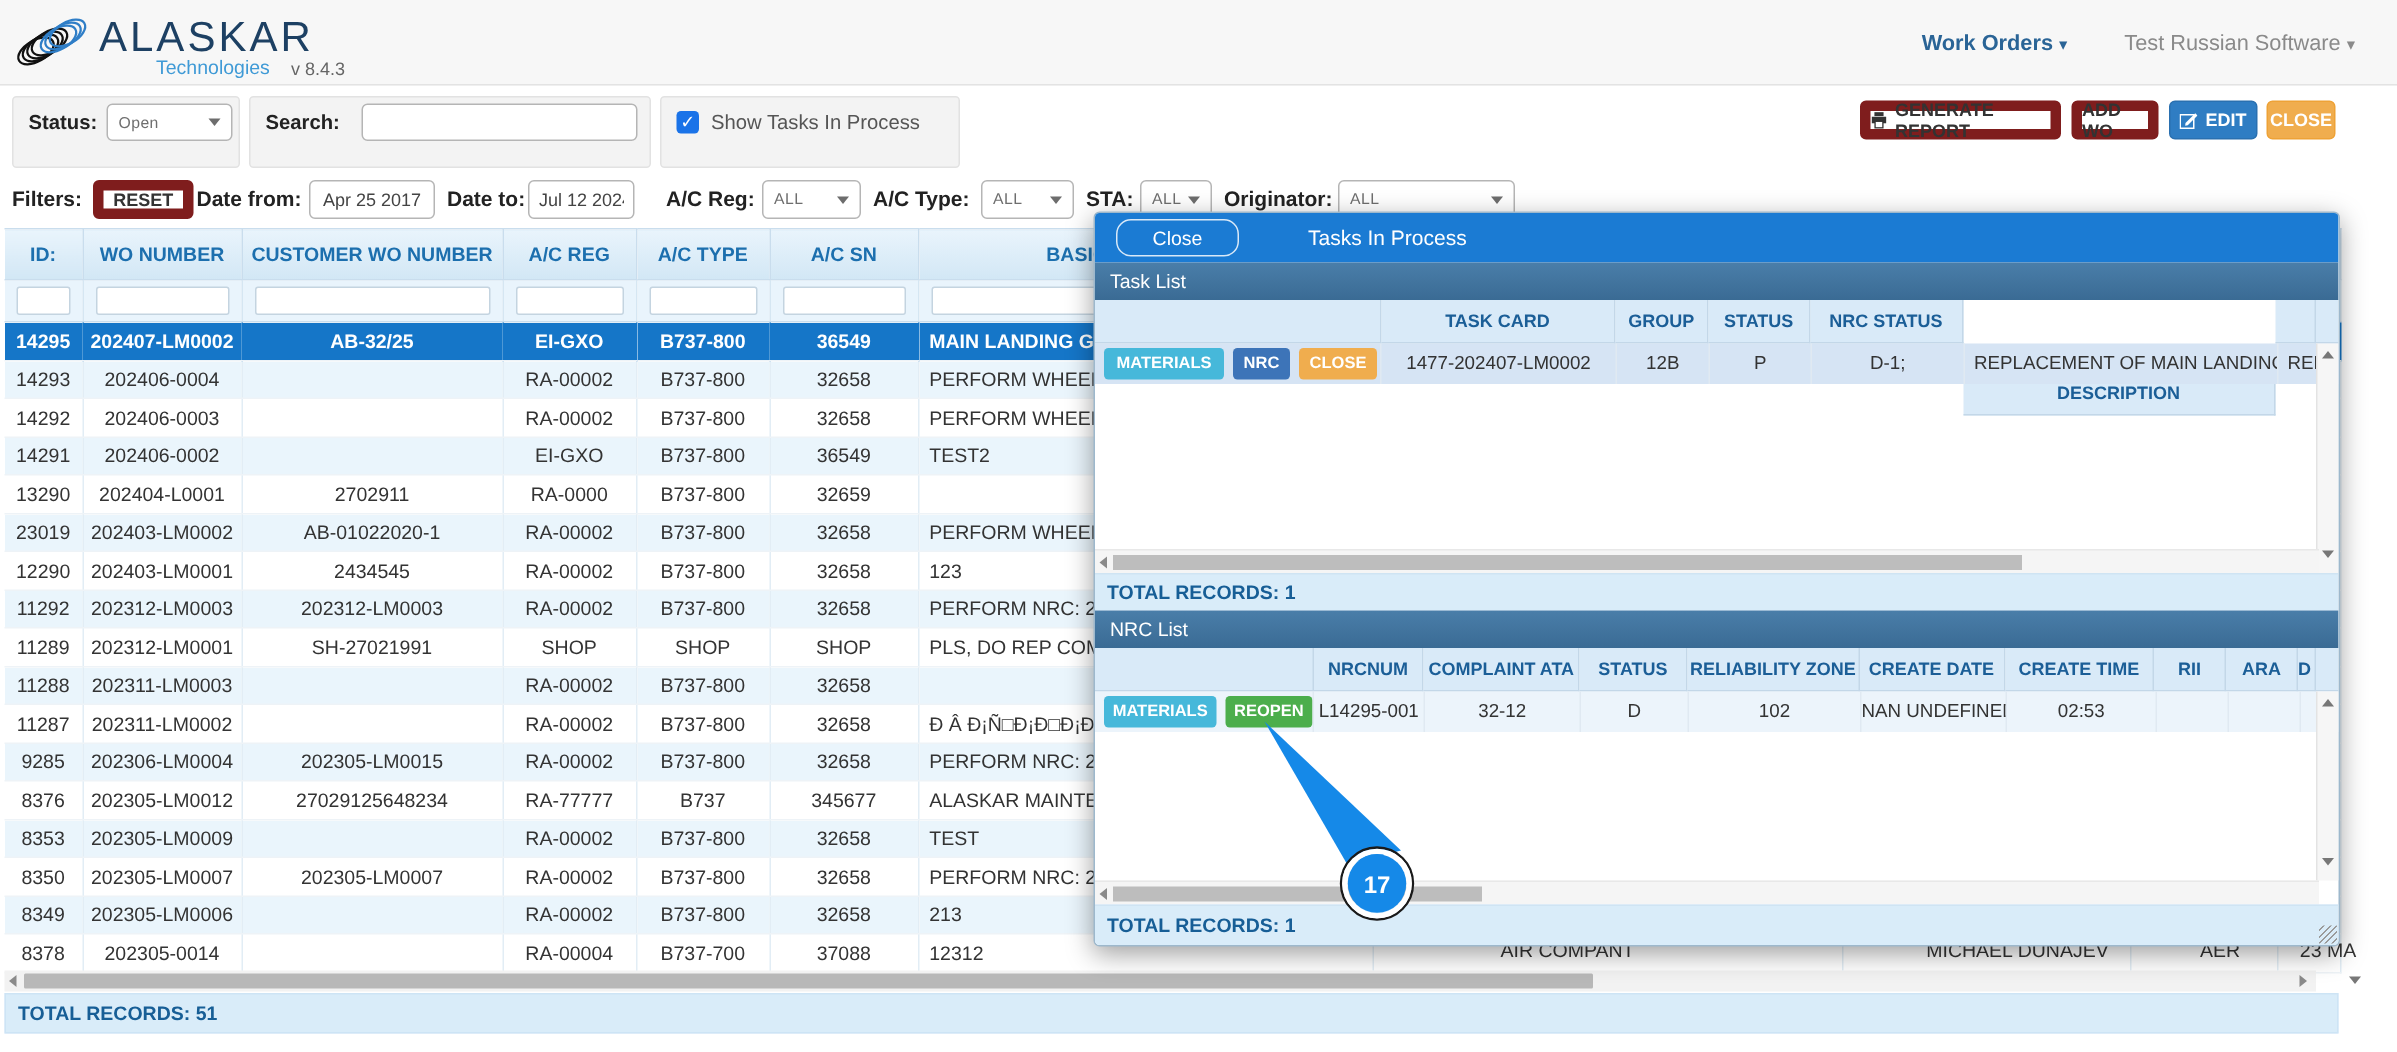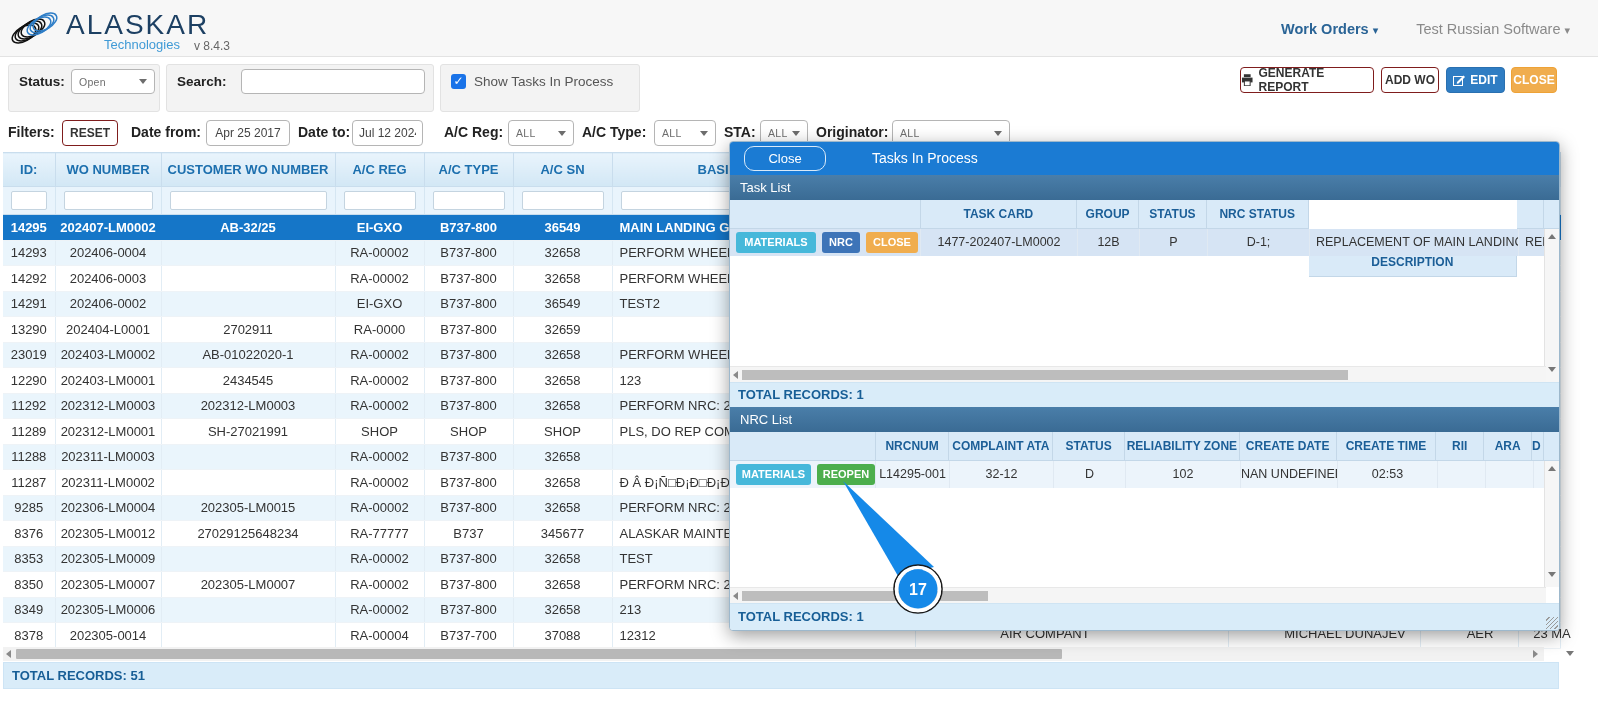--- a/index.html
+++ b/index.html
@@ -21,21 +21,21 @@
   .tb-box { position:absolute; top:64px; height:48px; background:#f3f3f3; border:1px solid #e2e2e2; border-radius:3px; }
   .tb-label { position:absolute; top:9px; font-size:13.5px; font-weight:bold; color:#222; }
   .selbox { position:absolute; background:#fff; border:1px solid #b5b5b5; border-radius:4px; display:flex; align-items:center; justify-content:space-between; padding:0 7px; cursor:pointer; }
   .selbox .selval { font-size:10.5px; color:#6e6e6e; letter-spacing:.3px; }
   .tri-down { width:0; height:0; border-left:4px solid transparent; border-right:4px solid transparent; border-top:5px solid #6d6d6d; }
   .txtinput { position:absolute; background:#fff; border:1px solid #b5b5b5; border-radius:4px; font-size:12px; color:#444; padding:0 6px; font-family:inherit; }
   .chk { position:absolute; left:10px; top:9px; width:15px; height:15px; background:#1a73e8; border-radius:3px; color:#fff; font-size:12px; line-height:15px; text-align:center; cursor:pointer; }
   .chk-label { position:absolute; left:33px; top:9px; font-size:13.5px; color:#555; }
 
   .btn { position:absolute; top:67px; height:26px; border-radius:4px; font-size:12px; font-weight:bold; display:flex; align-items:center; justify-content:center; gap:5px; cursor:pointer; }
-  .btn-plain { background:#fff; border:1px solid #7f1d1d; color:#333; }
+  .btn-plain { background:#fff; border:7px solid #7f1d1d; color:#333; }
   .btn-blue  { background:#2f7dc3; border:1px solid #2a70b0; color:#fff; }
   .btn-orange{ background:#f0ad4e; border:1px solid #eea236; color:#fff; }
 
   
   .flt-label { position:absolute; top:124px; font-size:14px; font-weight:bold; color:#222; }
   .flt-ctl { top:120px; height:26px; }
 
   
   .mtable { position:absolute; left:3px; top:152px; width:1557px; border-collapse:collapse; table-layout:fixed; }
   .mtable th { height:34px; background:linear-gradient(#e9f4fc,#d2e7f5); color:#1c6fae; font-size:13px; font-weight:bold; border-right:1px solid #c9dded; border-bottom:1px solid #c9dded; border-top:1px solid #c9dded; white-space:nowrap; overflow:hidden; }
@@ -148,21 +148,21 @@
         <rect x="0.5" y="2.5" width="9" height="9" fill="none" stroke="#fff"></rect>
         <path d="M4 8 L10.5 1.5 L12 3 L5.5 9.5 L3.8 9.8 Z" fill="#fff"></path>
       </svg>
     <span>EDIT</span>
   </div>
   <div class="btn btn-orange" style="left:1511px;width:46px;">
       <span>CLOSE</span>
     </div>
 
   <span class="flt-label" style="left:8px;">Filters:</span>
-  <div class="btn btn-plain flt-ctl" style="left:62px;width:56px;position:absolute;">
+  <div class="btn btn-plain flt-ctl" style="left:62px;width:67px;position:absolute;">
       <span>RESET</span>
     </div>
   <span class="flt-label" style="left:131px;">Date from:</span>
   <input class="txtinput flt-ctl" style="left: 206px; width: 84px; position: absolute; text-align: center;" value="Apr 25 2017">
   <span class="flt-label" style="left:298px;">Date to:</span>
   <input class="txtinput flt-ctl" style="left: 352px; width: 71px; position: absolute; text-align: center;" value="Jul 12 2024">
   <span class="flt-label" style="left:444px;">A/C Reg:</span>
   <div class="selbox flt-ctl" style="left:508px;width:66px;position:absolute;">
       <span class="selval">ALL</span>
       <span class="tri-down"></span>

